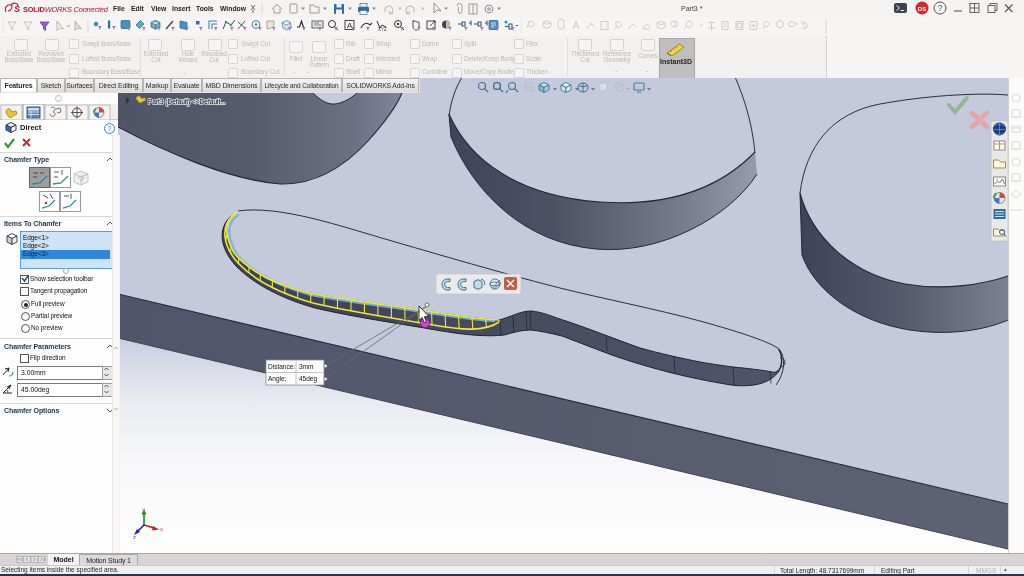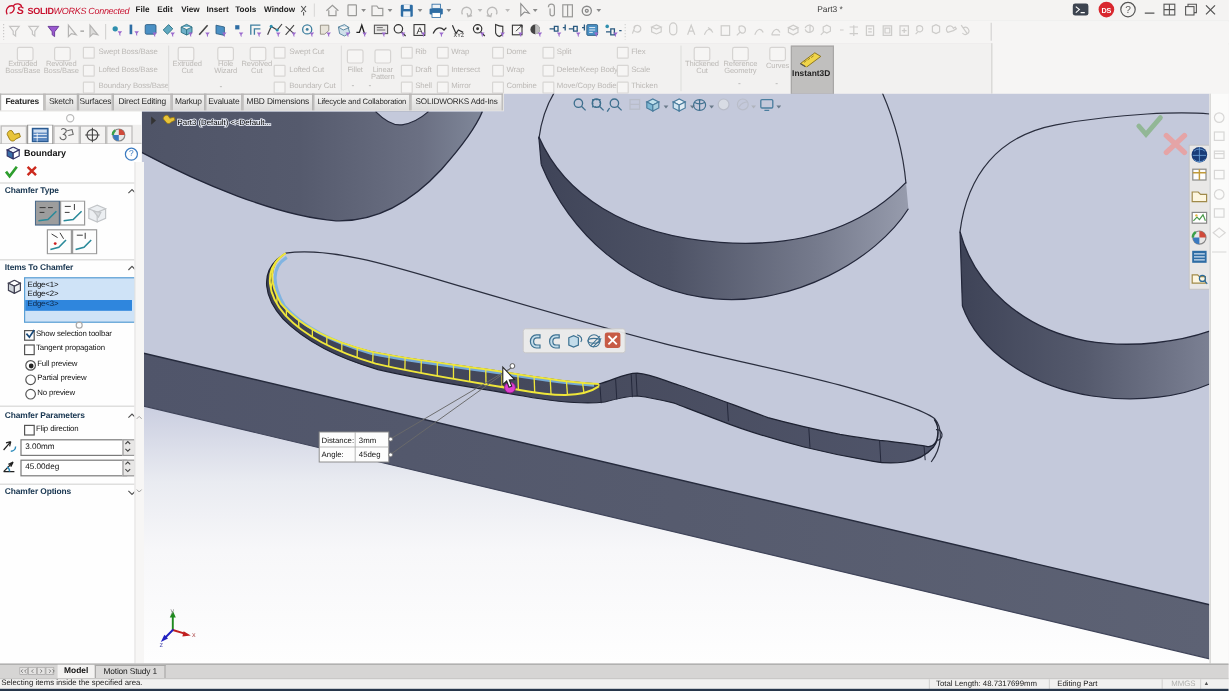--- a/index.html
+++ b/index.html
@@ -573,21 +573,21 @@
     <path d="M99,3.5 a5,5 0 0 1 5,5 h-5 z" fill="#d04a3a"></path>
     <path d="M99,13.5 a5,5 0 0 1 -5,-5 h5 z" fill="#3a7ac0"></path>
     <path d="M94,8.5 a5,5 0 0 1 2,-4" fill="none" stroke="#3aa04a" stroke-width="2"></path>
   </svg>
 
   <svg class="abs" style="left:5px;top:122px;" width="12" height="11" viewBox="0 0 12 11">
     <path d="M1,3 l5,-2.5 5,2.5 -5,2.5 z" fill="#eef4fa" stroke="#336"></path>
     <path d="M1,3 v5 l5,2.5 v-5 z" fill="#3a6ea8" stroke="#336"></path>
     <path d="M11,3 v5 l-5,2.5 v-5 z" fill="#fff" stroke="#336"></path>
   </svg>
-  <div class="t" style="left:20px;top:123px;font-size:7.5px;font-weight:bold;color:#111;">Boundary</div>
+  <div class="t" style="left:20px;top:123px;font-size:7.5px;font-weight:bold;color:#111;">Direct</div>
   <div class="abs" style="left:104px;top:123px;width:9px;height:9px;border-radius:50%;border:1px solid #3a7ac0;color:#3a7ac0;font-size:7px;text-align:center;line-height:9px;">?</div>
   <svg class="abs" style="left:4px;top:137px;" width="30" height="12" viewBox="0 0 30 12">
     <path d="M1,6 l3,4 6,-8" stroke="#2e9e2e" stroke-width="2.2" fill="none"></path>
     <path d="M19,2 l7,7 m0,-7 l-7,7" stroke="#cc2a1e" stroke-width="2" fill="none"></path>
   </svg>
   <div class="hr" style="top:152px;"></div>
   <div class="sect" style="left:4px;top:156px;">Chamfer Type</div>
   <svg class="abs" style="left:106px;top:157px;" width="8" height="5" viewBox="0 0 8 5">
         <path d="M1,4 l3,-3 3,3" stroke="#555" fill="none" stroke-width="1"></path>
       </svg>

